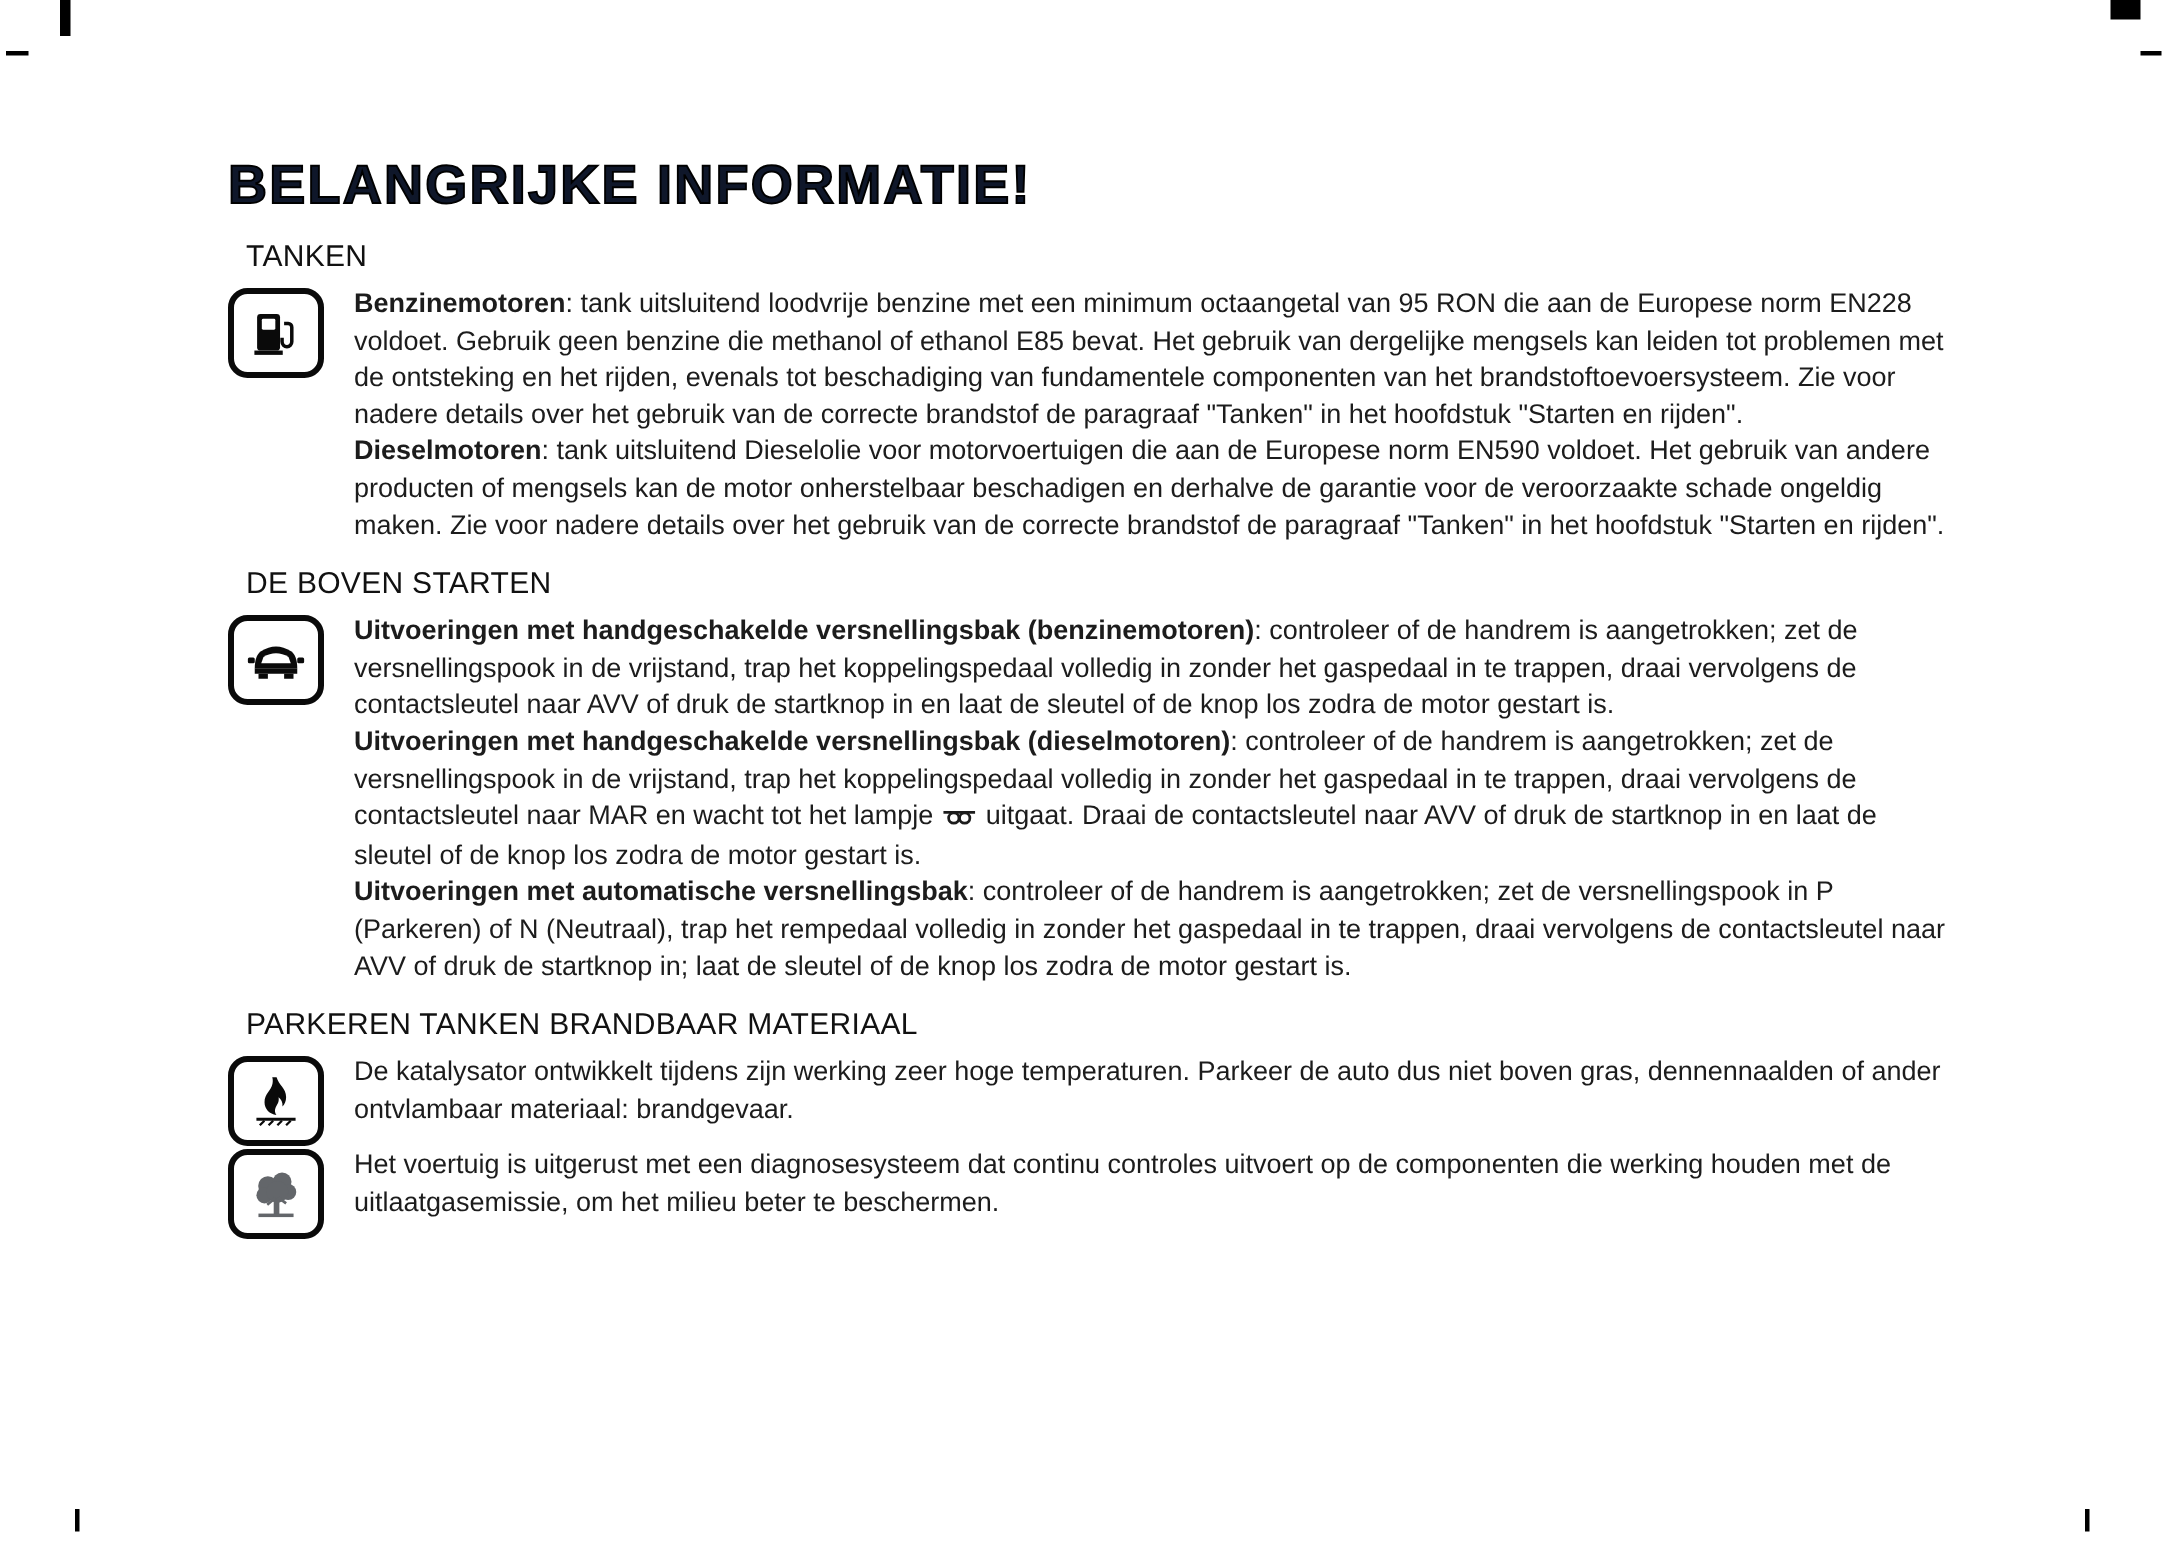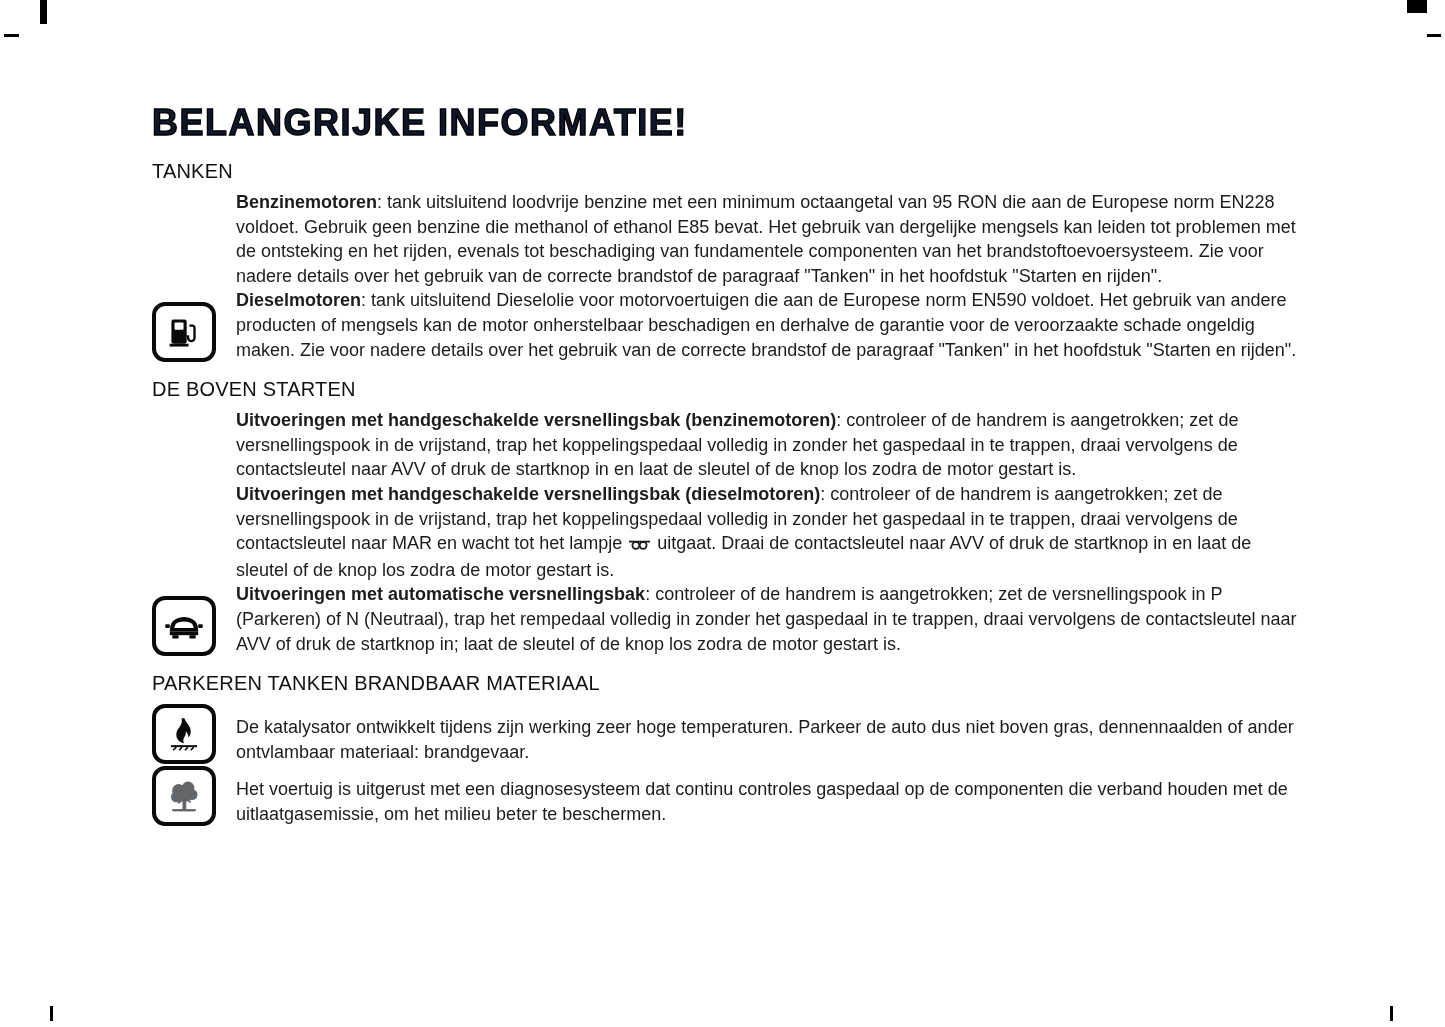--- a/index.html
+++ b/index.html
@@ -29,27 +29,27 @@
   }
   h1.title {
     margin: 0 0 16px 0;
     font-size: 36px;
     font-weight: 700;
     letter-spacing: 1.5px;
     color: #0f172a;
     -webkit-text-stroke: 1.3px #000;
   }
   h2.section-heading {
-    margin: 16px 0 7px 0;
+    margin: 16px 0 7px 12px;
     font-size: 20px;
     font-weight: 400;
     letter-spacing: 0.2px;
     color: #111;
   }
-  .row { display: flex; align-items: flex-end; }
+  .row { display: flex; align-items: flex-start; }
   .iconbox {
     flex: 0 0 auto;
     width: 56px;
     height: 52px;
     border: 4px solid #0a0a0a;
     border-radius: 13px;
     display: flex;
     align-items: center;
     justify-content: center;
     margin: 2px 20px 0 0;
@@ -143,18 +143,18 @@
           <circle cx="24.5" cy="11" r="7" fill="#63666a"></circle>
           <circle cx="29" cy="18.5" r="6" fill="#63666a"></circle>
           <circle cx="11.5" cy="21" r="6" fill="#63666a"></circle>
           <circle cx="21" cy="18.5" r="8" fill="#63666a"></circle>
           <rect x="18.3" y="22" width="4.2" height="13" fill="#63666a"></rect>
           <path d="M13.5 28 l6 -5 M27.5 27 l-6 -4.5" stroke="#63666a" stroke-width="2"></path>
           <rect x="7" y="34.5" width="26" height="2.6" fill="#63666a"></rect>
         </svg>
       </div>
       <div class="text">
-        <p><span>Het voertuig is uitgerust met een diagnosesysteem dat continu controles gaspedaal op de componenten die verband houden met de uitlaatgasemissie, om het milieu beter te beschermen.</span></p>
+        <p><span>Het voertuig is uitgerust met een diagnosesysteem dat continu controles uitvoert op de componenten die werking houden met de uitlaatgasemissie, om het milieu beter te beschermen.</span></p>
       </div>
     </div>
 
   </div>
 </div>
 
 </body></html>

